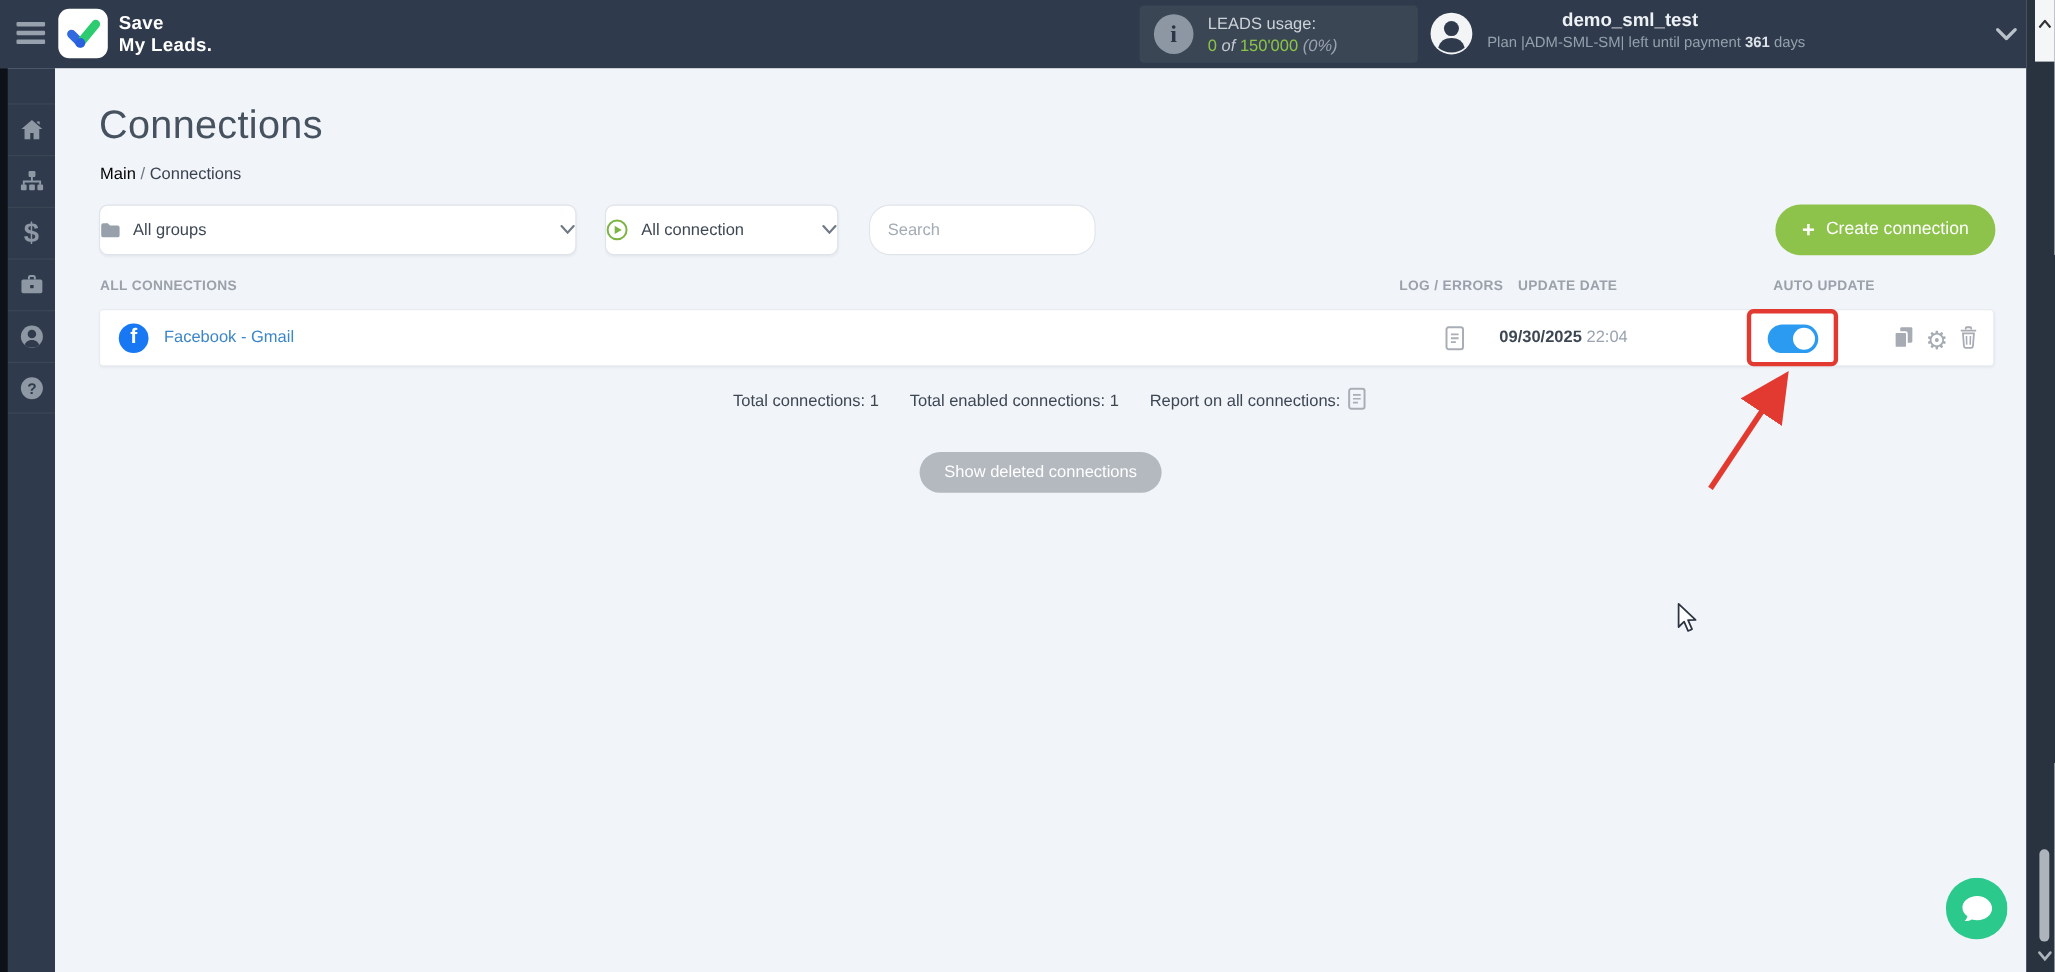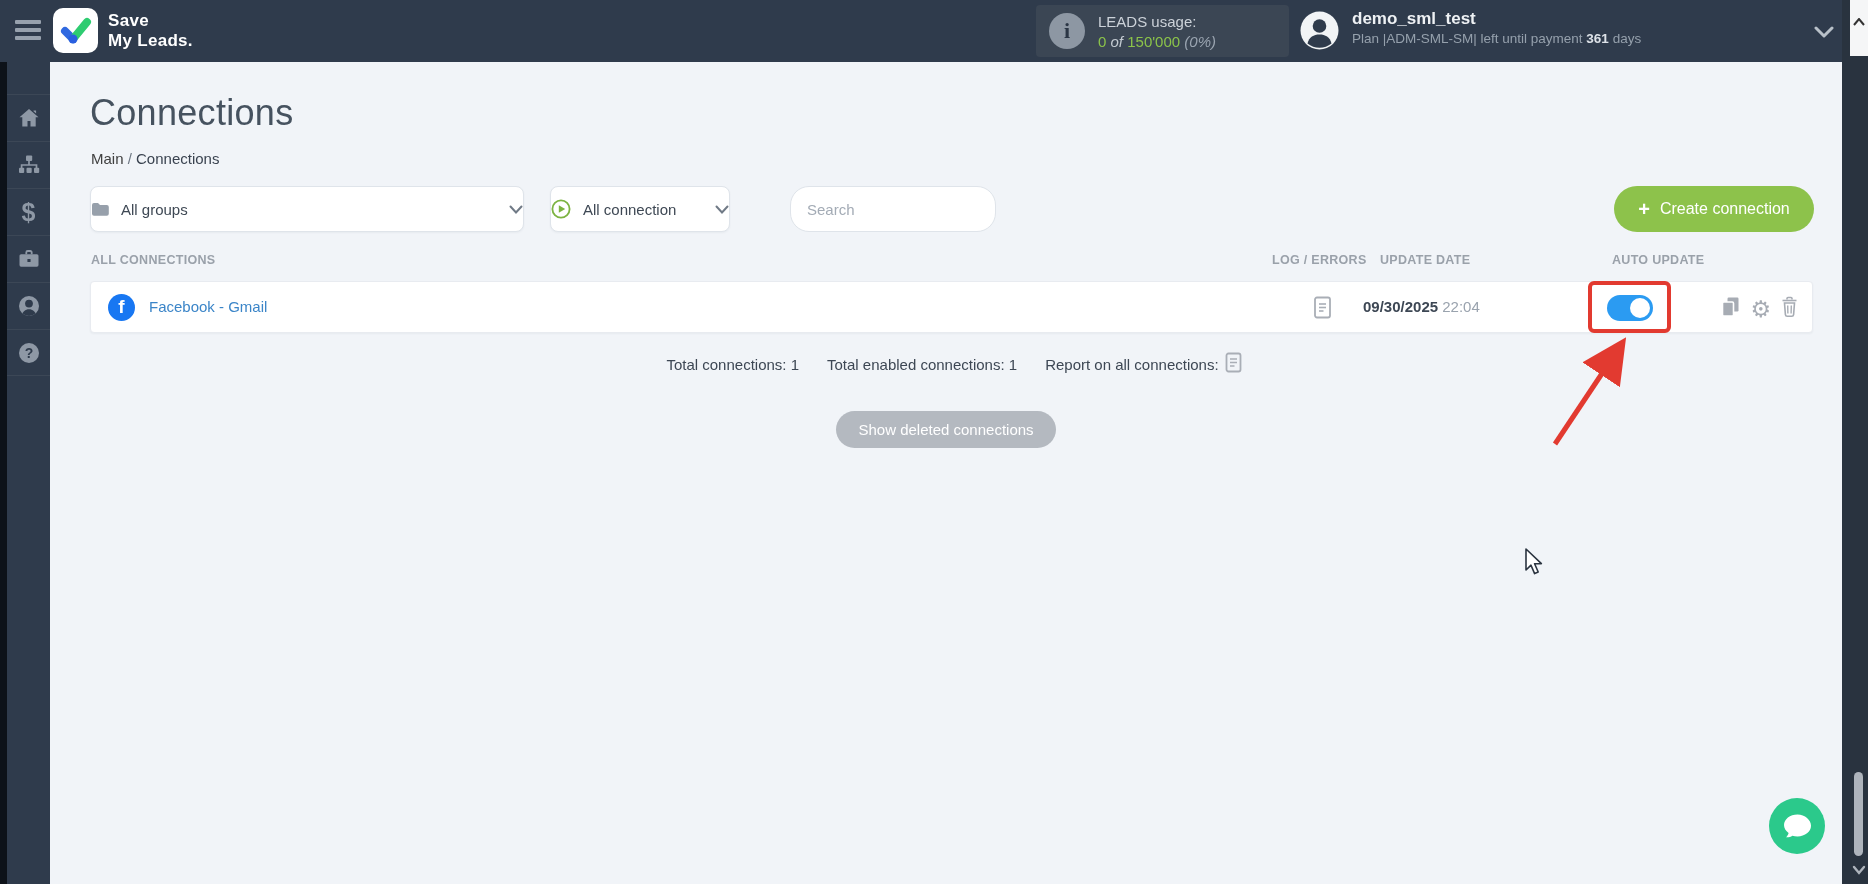--- a/index.html
+++ b/index.html
@@ -11,21 +11,21 @@
   .hamburger { position:absolute; left:15px; top:20px; width:26px; height:22px; cursor:pointer; }
   .hamburger span { display:block; height:4px; margin-bottom:4px; background:#97a1ad; border-radius:1px; }
   .logo-box { position:absolute; left:53px; top:8px; width:45px; height:45px; background:#fff; border-radius:10px; }
   .logo-text { position:absolute; left:108px; top:11px; color:#fff; font-size:17px; font-weight:700; line-height:20px; letter-spacing:.3px; }
   .leads-box { position:absolute; left:1036px; top:5px; width:253px; height:52px; background:#3b4654; border-radius:4px; }
   .info-circle { position:absolute; left:13px; top:8px; width:36px; height:36px; border-radius:50%; background:#8d97a3; color:#2b3645; font-family:"Liberation Serif",serif; font-weight:700; font-size:22px; text-align:center; line-height:36px; }
   .leads-l1 { position:absolute; left:62px; top:8px; font-size:15px; color:#ccd2d9; }
   .leads-l2 { position:absolute; left:62px; top:28px; font-size:15px; }
   .g { color:#8bc34a; } .of { color:#c3cad1; font-style:italic; } .pct { color:#9aa4b0; font-style:italic; }
   .avatar { position:absolute; left:1299px; top:10px; width:41px; height:41px; }
-  .user-name { position:absolute; left:1352px; top:9px; color:#eef1f4; font-size:17px; font-weight:700; }
+  .user-name { position:absolute; left:1420px; top:9px; color:#eef1f4; font-size:17px; font-weight:700; }
   .user-sub  { position:absolute; left:1352px; top:31px; color:#95a0ac; font-size:13.5px; }
   .user-sub b { color:#dde2e8; }
   .user-chevron { position:absolute; left:1814px; top:24px; }
 
   
   .scroll-col { position:absolute; left:1842px; top:0; width:26px; height:884px; background:#29333f; z-index:6; }
   .scroll-top { position:absolute; right:0; top:0; width:18px; height:56px; background:#f5f6f7; }
   .scroll-top svg { position:absolute; left:3px; top:18px; }
   .scroll-thumb { position:absolute; right:5px; top:772px; width:9px; height:84px; border-radius:5px; background:#aeb4bc; }
   .scroll-bottom { position:absolute; right:1px; top:862px; }
@@ -35,28 +35,28 @@
   .sidebar { position:absolute; left:0; top:62px; width:50px; height:822px; background:#2f3b4c; z-index:3; }
   .side-items { position:absolute; left:7px; top:32px; width:43px; }
   .side-item { height:47px; border-top:1px solid #3c4756; display:flex; align-items:center; justify-content:center; cursor:pointer; }
   .side-item:last-child { border-bottom:1px solid #3c4756; }
   .dollar { color:#8e98a5; font-size:25px; font-weight:700; }
 
   
   .content-bg { position:absolute; left:50px; top:62px; width:1792px; height:822px; background:#f1f4f8; }
   .page-title { position:absolute; left:90px; top:92px; font-size:36px; font-weight:500; color:#46525f; letter-spacing:.3px; }
   .breadcrumb { position:absolute; left:91px; top:150px; font-size:15px; color:#6d7682; }
-  .breadcrumb .bc-link { color:#404040; cursor:pointer; }
+  .breadcrumb .bc-link { color:#000000; cursor:pointer; }
   .breadcrumb .bc-cur { color:#3a4350; }
 
   .dd { position:absolute; top:186px; height:46px; background:#fff; border:1px solid #dfe4ea; border-radius:8px; box-shadow:0 1px 2px rgba(40,50,70,.05); display:flex; align-items:center; padding:0 0; cursor:pointer; }
   .dd-label { font-size:15px; color:#3e4854; margin-left:12px; }
   .dd-chev { margin-left:auto; }
   .dd-groups { left:90px; width:434px; }
-  .dd-conn { left:550px; width:180px; }
+  .dd-conn { left:550px; width:212px; }
   .search-box { position:absolute; left:790px; top:186px; width:206px; height:46px; background:#fff; border:1px solid #dfe4ea; border-radius:19px; padding:0 16px; font-size:15px; color:#3e4854; font-family:"Liberation Sans",sans-serif; }
   .search-box::placeholder { color:#a3abb5; }
   .create-btn { position:absolute; left:1614px; top:186px; width:200px; height:46px; background:#8dc24b; border:none; border-radius:23px; color:#fff; font-size:16px; font-family:"Liberation Sans",sans-serif; cursor:pointer; display:flex; align-items:center; justify-content:center; gap:10px; }
   .create-plus { font-size:20px; font-weight:700; line-height:1; }
 
   .col-head { position:absolute; top:253px; font-size:12.5px; font-weight:700; color:#9aa1aa; letter-spacing:.3px; }
   .ch-all { left:91px; } .ch-log { left:1272px; } .ch-date { left:1380px; } .ch-auto { left:1612px; }
 
   .row-card { position:absolute; left:90px; top:281px; width:1723px; height:52px; background:#fff; border:1px solid #e8ebf0; border-radius:4px; box-shadow:0 1px 2px rgba(40,50,70,.05); }
   .fb-icon { position:absolute; left:17px; top:12px; width:27px; height:27px; border-radius:50%; background:#1877f2; color:#fff; font-weight:700; font-size:19px; text-align:center; line-height:26px; }

